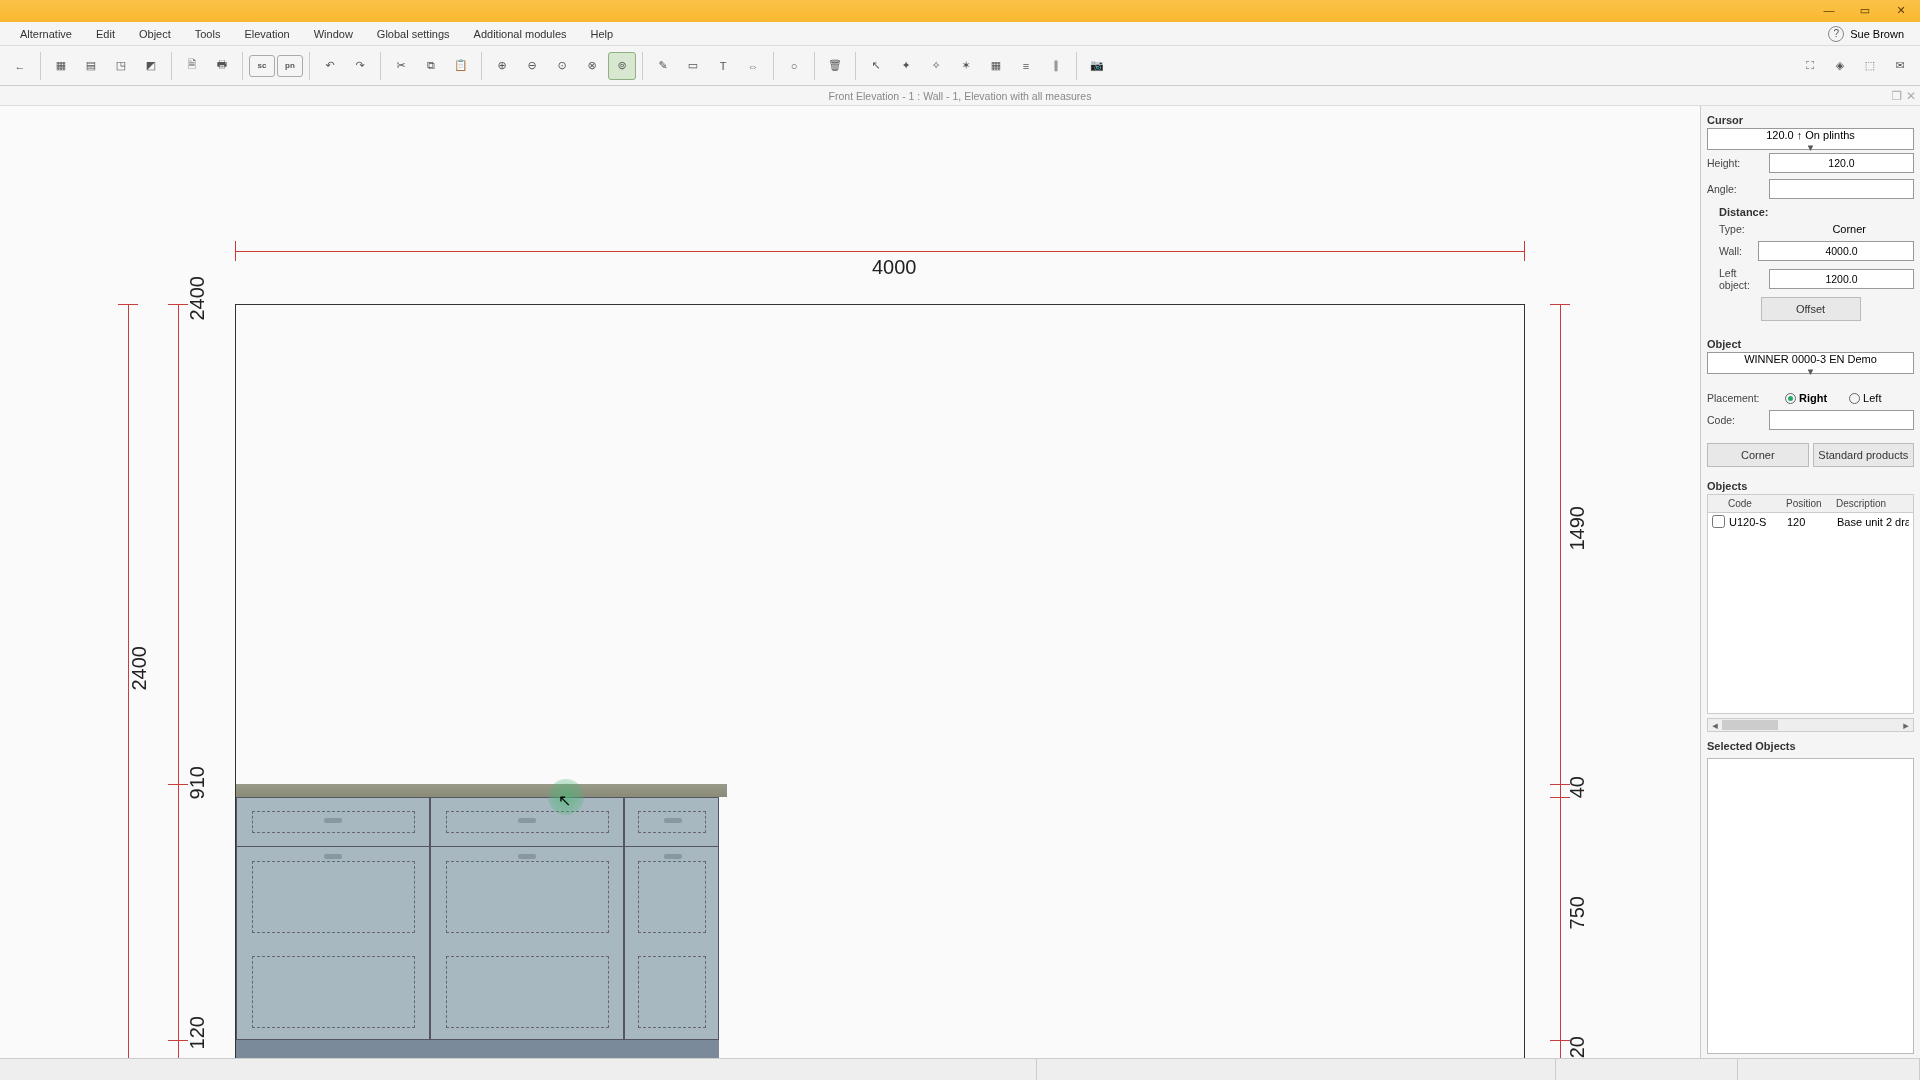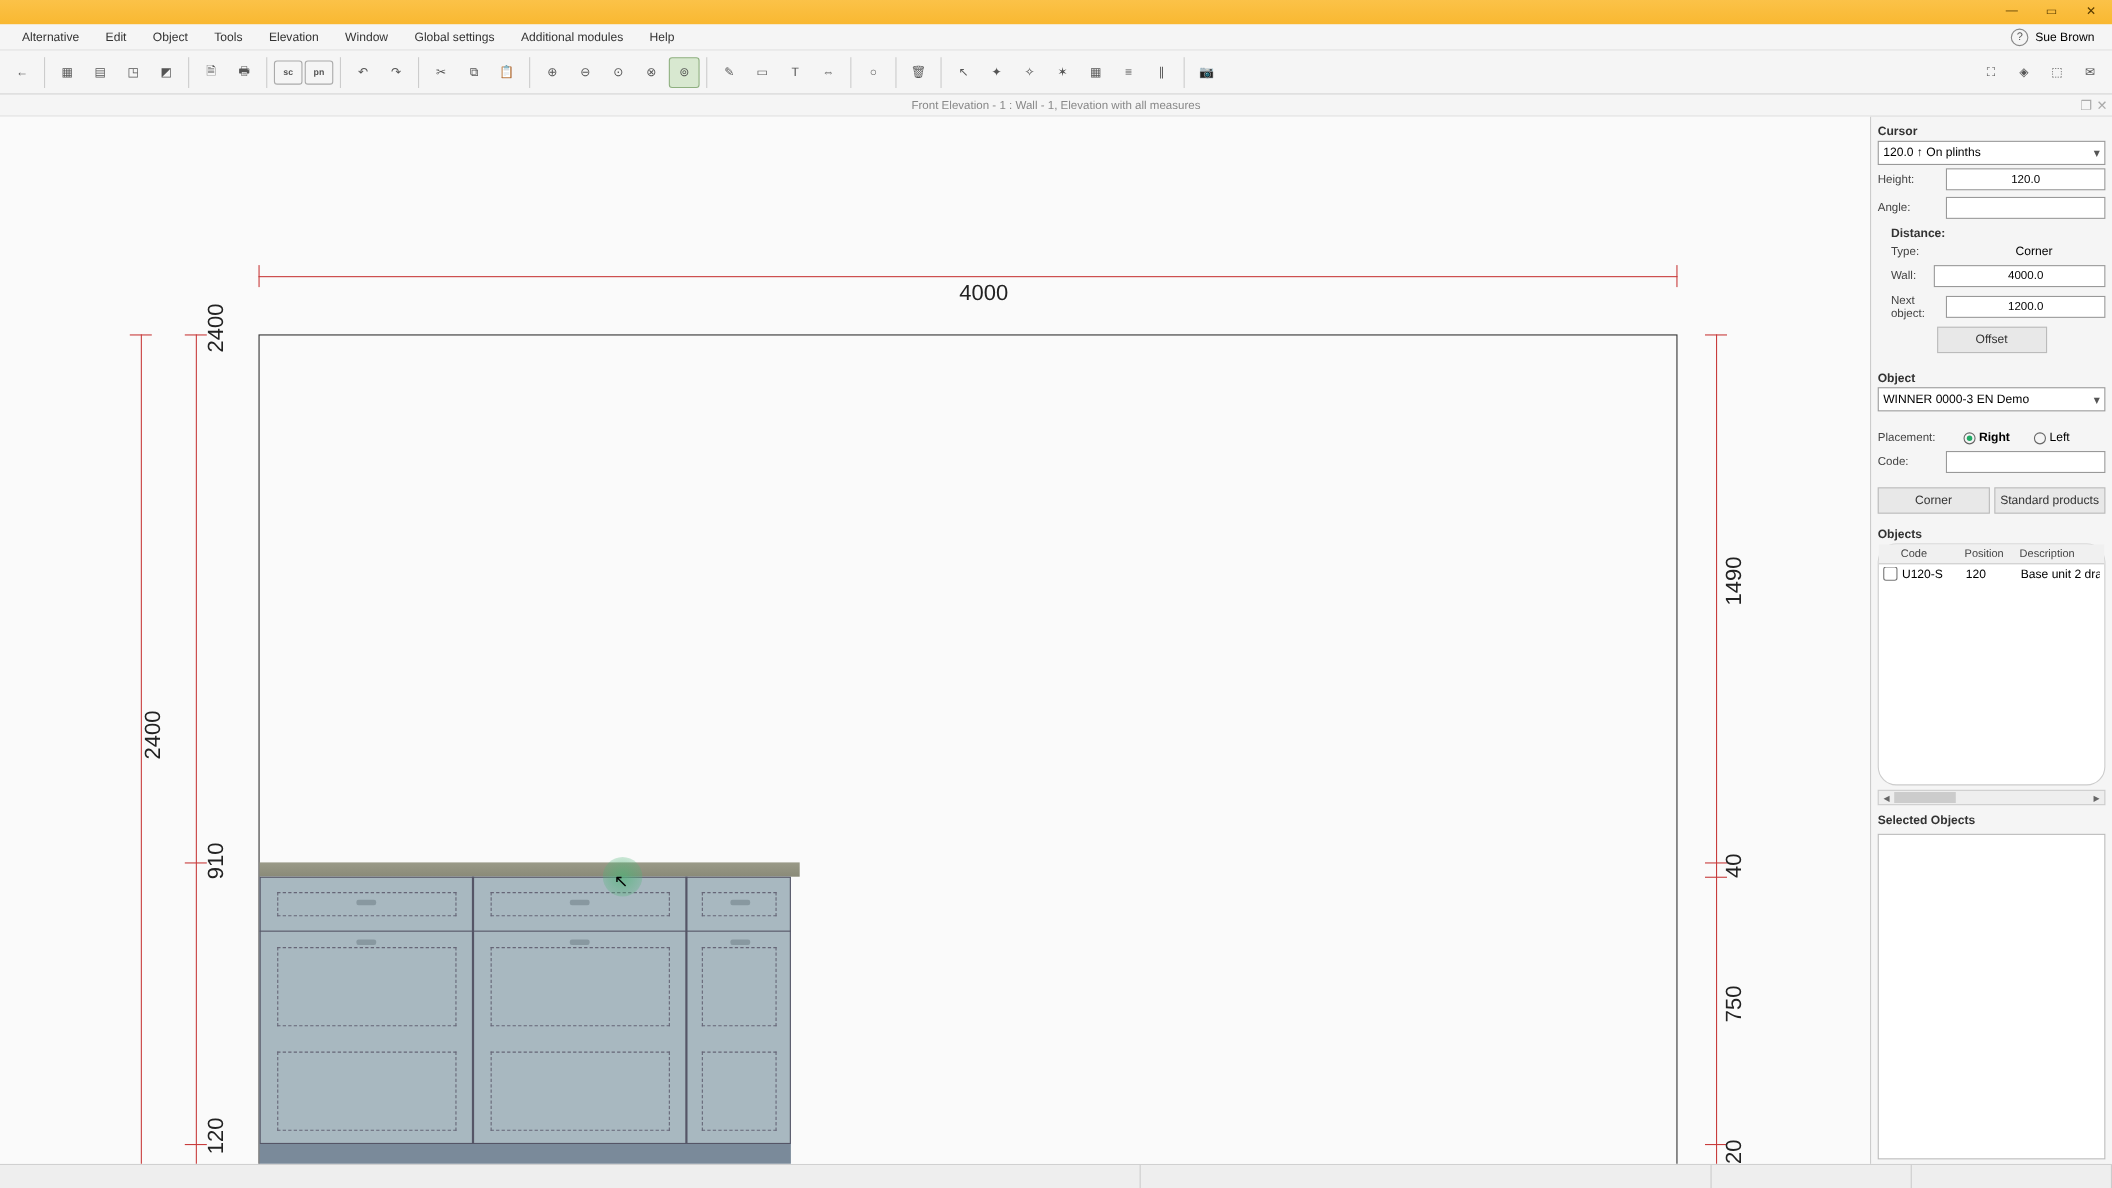--- a/index.html
+++ b/index.html
@@ -55,21 +55,21 @@
   .handle { position: absolute; width: 18px; height: 5px; background: #8898a0; border-radius: 2px; }
 
   .cursor-highlight { position: absolute; width: 36px; height: 36px; background: radial-gradient(circle, rgba(80,180,120,0.7), rgba(80,180,120,0.1)); border-radius: 50%; }
   .cursor-arrow { position: absolute; font-size: 16px; color: #000; }
 
   
   .panel-heading { font-weight: bold; color: #333; margin: 4px 0 2px; }
   .panel-row { display: flex; align-items: center; margin: 3px 0; gap: 4px; }
   .panel-row label { width: 70px; color: #444; font-size: 10.5px; }
   .panel-row input[type=text] { flex: 1; height: 20px; padding: 0 4px; border: 1px solid #999; background: #fff; font-size: 10.5px; text-align: center; }
-  .panel-select { width: 100%; height: 22px; border: 1px solid #999; background: #fff; display: flex; align-items: center; padding: 0 4px; justify-content: space-between; }
+  .panel-select { width: 100%; height: 22px; border: 1px solid #999; background: #fff; display: flex; align-items: center; padding: 0 4px; justify-content: space-between; flex-direction: column; }
   .panel-select .chev { color: #555; }
   .panel-btn { flex: 1; height: 24px; background: #e8e8e8; border: 1px solid #bbb; display: flex; align-items: center; justify-content: center; color: #333; }
   .panel-indent { margin-left: 12px; }
   .radio-dot { width: 11px; height: 11px; border: 1px solid #666; border-radius: 50%; display: inline-flex; align-items: center; justify-content: center; margin-right: 3px; }
   .radio-dot.sel::after { content: ""; width: 5px; height: 5px; background: #2a6; border-radius: 50%; }
 
   .objects-table { border: 1px solid #ccc; background: #fff; flex: 0 0 auto; }
   .objects-table .hdr { display: flex; background: #f0f0f0; border-bottom: 1px solid #ccc; }
   .objects-table .hdr > div { padding: 3px 4px; font-size: 10px; color: #444; }
   .objects-table .row { display: flex; align-items: center; padding: 2px 4px; }
@@ -261,21 +261,21 @@
     <div class="panel-heading panel-indent">Distance:</div>
     <div class="panel-row panel-indent">
       <label>Type:</label>
       <span style="flex:1; text-align:right; padding-right:48px;">Corner</span>
     </div>
     <div class="panel-row panel-indent">
       <label>Wall:</label>
       <input type="text" style="flex: 0 0 84px; margin-left: auto; padding-left: 15px;" value="4000.0">
     </div>
     <div class="panel-row panel-indent">
-      <label>Next object:</label>
+      <label>Left object:</label>
       <input type="text" style="flex: 0 0 84px; margin-left: auto;" value="1200.0">
     </div>
     <div class="panel-row" style="justify-content:center;">
       <div class="panel-btn" style="flex:0 0 100px;">Offset</div>
     </div>
 
     <div class="panel-heading" style="margin-top:14px;">Object</div>
     <div class="panel-select">
       <span>WINNER 0000-3 EN Demo</span>
       <span class="chev">▾</span>
@@ -295,21 +295,21 @@
     <div class="panel-row">
       <label>Code:</label>
       <input type="text" value="" style="">
     </div>
     <div class="panel-row" style="gap:4px; margin-top:10px;">
       <div class="panel-btn">Corner</div>
       <div class="panel-btn">Standard products</div>
     </div>
 
     <div class="panel-heading" style="margin-top:10px;">Objects</div>
-    <div class="objects-table" style="height:220px;border-radius:17px;">
+    <div class="objects-table" style="height:220px;">
       <div class="hdr">
         <div style="width:16px;"></div>
         <div style="width:58px;">Code</div>
         <div style="width:50px;">Position</div>
         <div style="flex:1;">Description</div>
       </div>
       <div class="row">
         <input type="checkbox" style="">
         <div style="width:58px;">U120-S</div>
         <div style="width:50px;">120</div>

